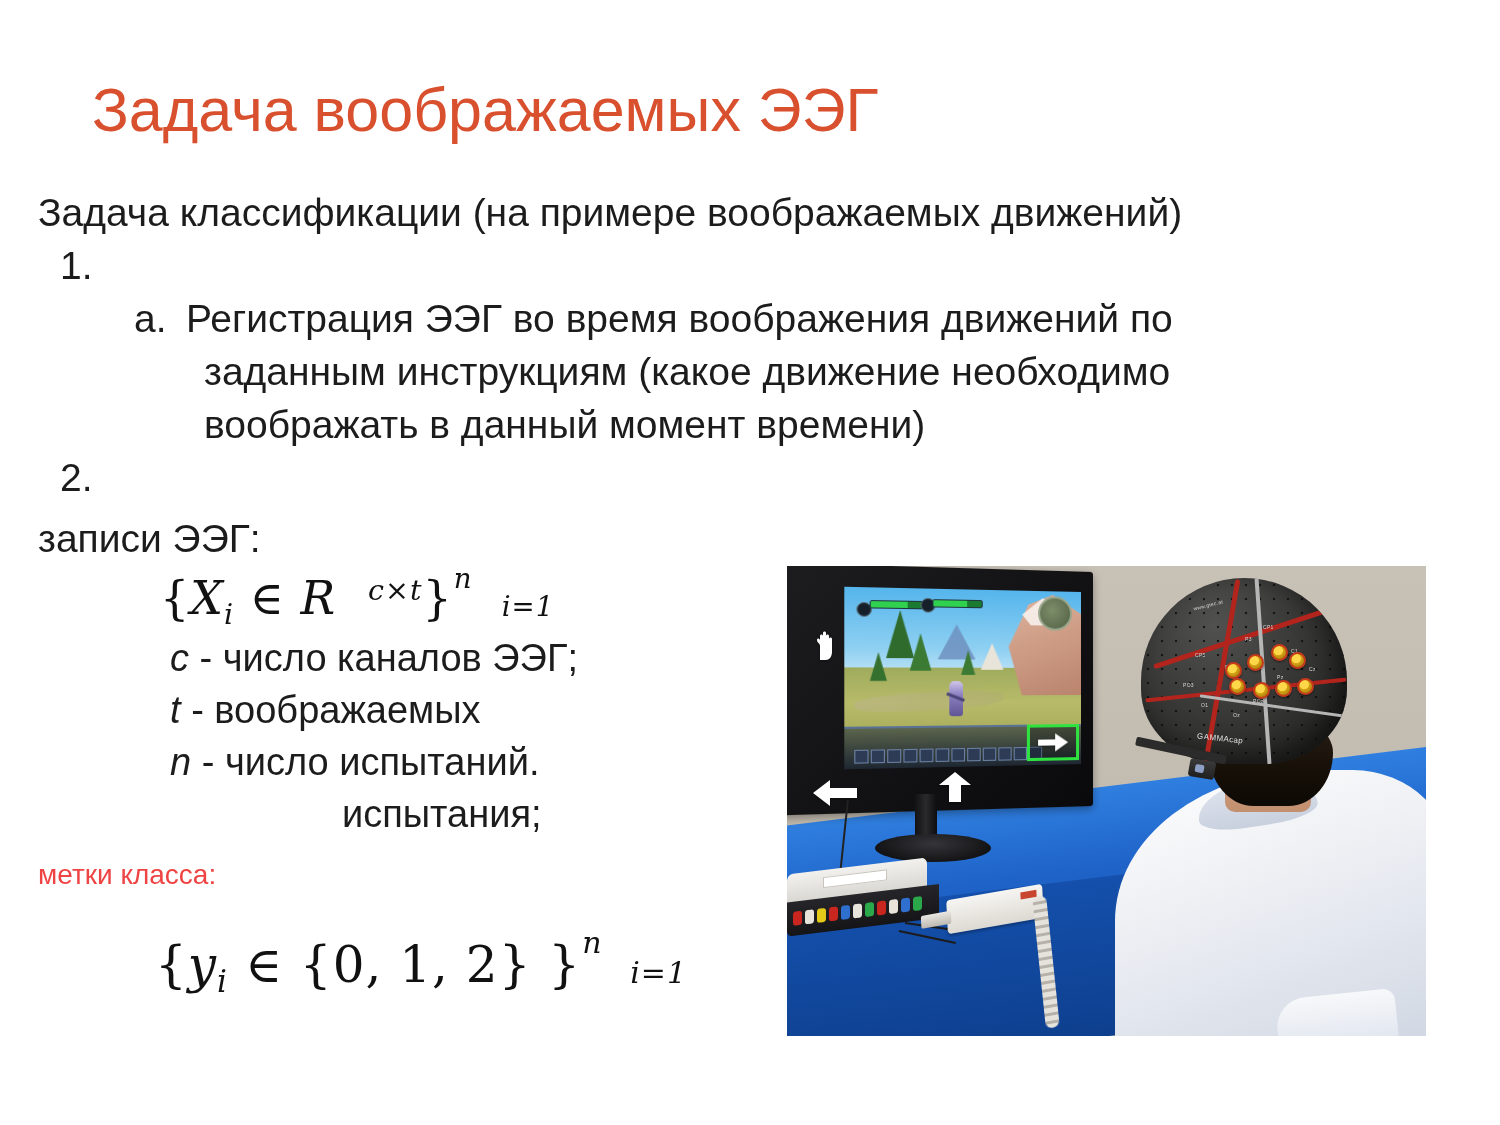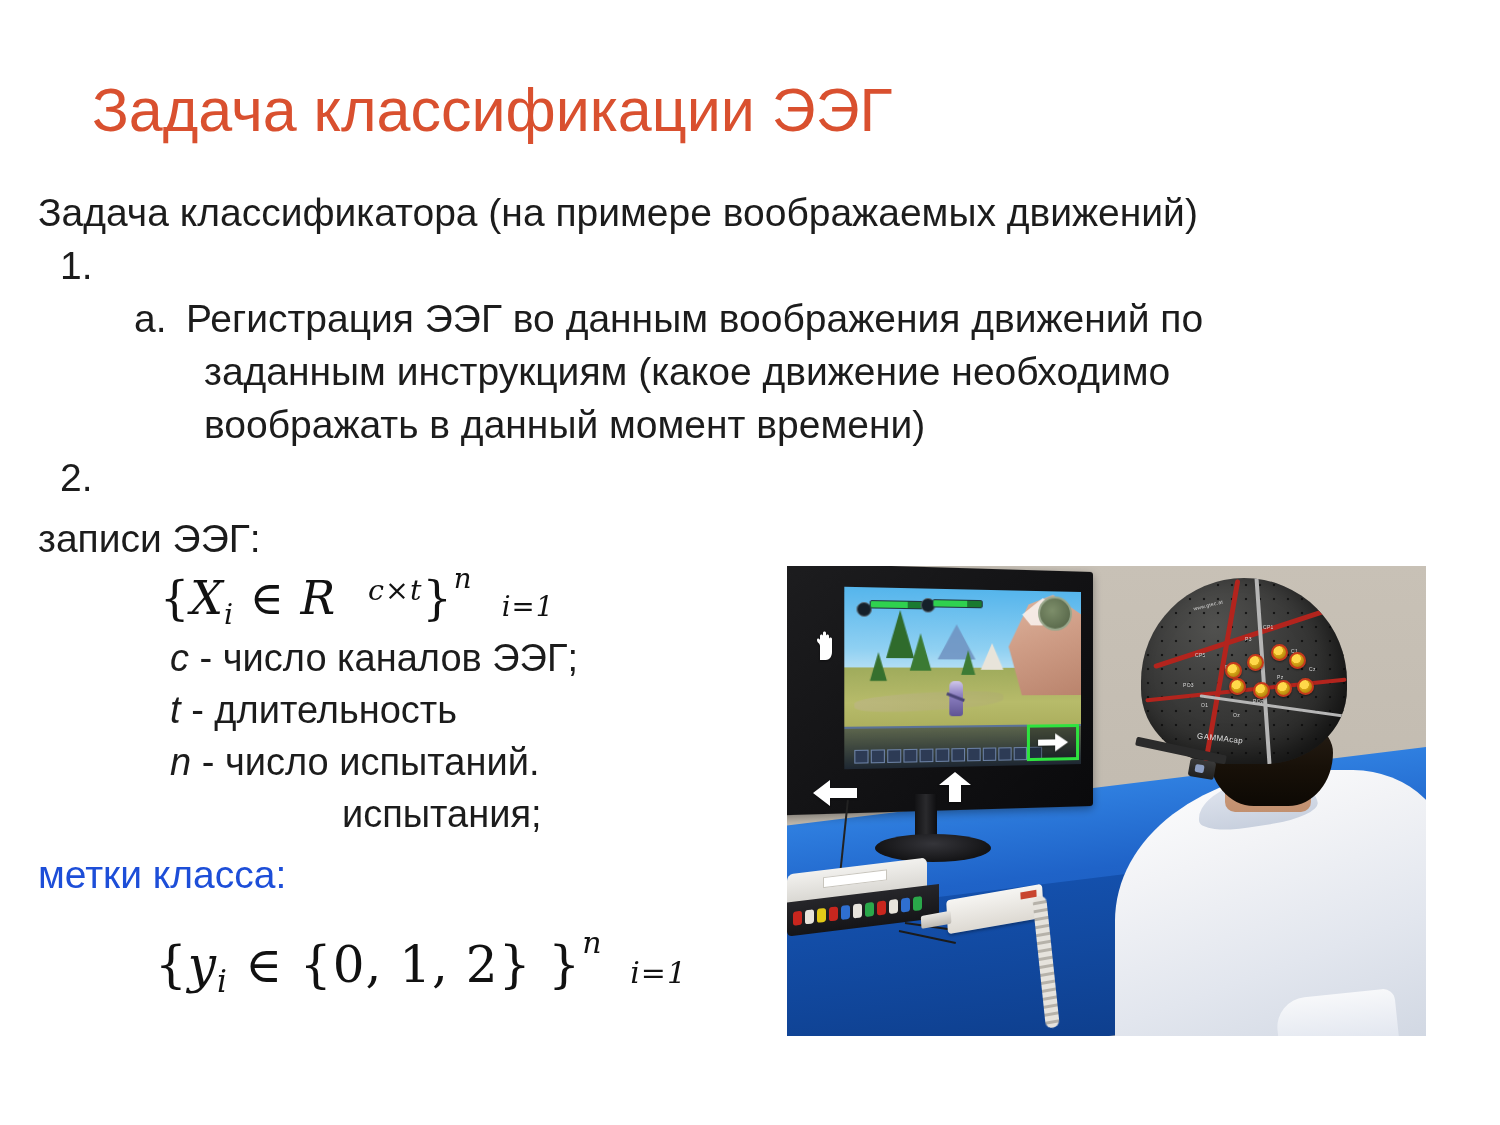--- a/index.html
+++ b/index.html
@@ -118,23 +118,23 @@
   .legend .row.indented { margin-left: 172px; }
   .legend .var {
     font-style: italic;
     font-family: "Liberation Sans", "DejaVu Sans", sans-serif;
   }
 
   .labels-head {
     position: absolute;
     left: 38px;
     top: 848px;
-    font-size: 39px;
+    font-size: 28px;
     line-height: 53px;
-    color: #1d4ed8;
+    color: #ef4444;
     white-space: nowrap;
   }
   .records-head {
     position: absolute;
     left: 38px;
     top: 512px;
     font-size: 39px;
     line-height: 53px;
     color: #1c1c1c;
     white-space: nowrap;
@@ -503,33 +503,33 @@
     left: 172px; top: 420px;
     width: 120px; height: 56px;
     background: linear-gradient(180deg,#f7f8fa,#dfe4ee);
     border-radius: 30px 12px 0 0;
     transform: rotate(-6deg);
   }
 </style>
 </head>
 <body>
 
-<div class="slide-title">Задача классификации ЭЭГ</div>
+<div class="slide-title">Задача воображаемых ЭЭГ</div>
 
 <div class="body-block">
 
-  <div class="line lvl0">Задача классификатора (на примере воображаемых движений)</div>
+  <div class="line lvl0">Задача классификации (на примере воображаемых движений)</div>
 
   <div class="numbered lvl1">
     <span class="num-marker">1.</span>
   </div>
 
   <div class="numbered lvl2">
     <span class="num-marker">a.</span>
-    <span class="num-text">Регистрация ЭЭГ во данным воображения движений по</span>
+    <span class="num-text">Регистрация ЭЭГ во время воображения движений по</span>
   </div>
   <div class="cont-line ind2">заданным инструкциям (какое движение необходимо</div>
   <div class="cont-line ind2">воображать в данный момент времени)</div>
 
   <div class="numbered lvl1">
     <span class="num-marker">2.</span>
   </div>
 </div>
 
 <div class="records-head">записи ЭЭГ:</div>
@@ -545,21 +545,21 @@
 
 <div class="legend">
   <div class="row">
     <span class="var">c</span>
     <span>-</span>
     <span>число каналов ЭЭГ;</span>
   </div>
   <div class="row">
     <span class="var">t</span>
     <span>-</span>
-    <span>длительность</span>
+    <span>воображаемых</span>
   </div>
   <div class="row">
     <span class="var">n</span>
     <span>-</span>
     <span>число испытаний.</span>
   </div>
   <div class="row indented">
     <span>испытания;</span>
   </div>
 </div>

